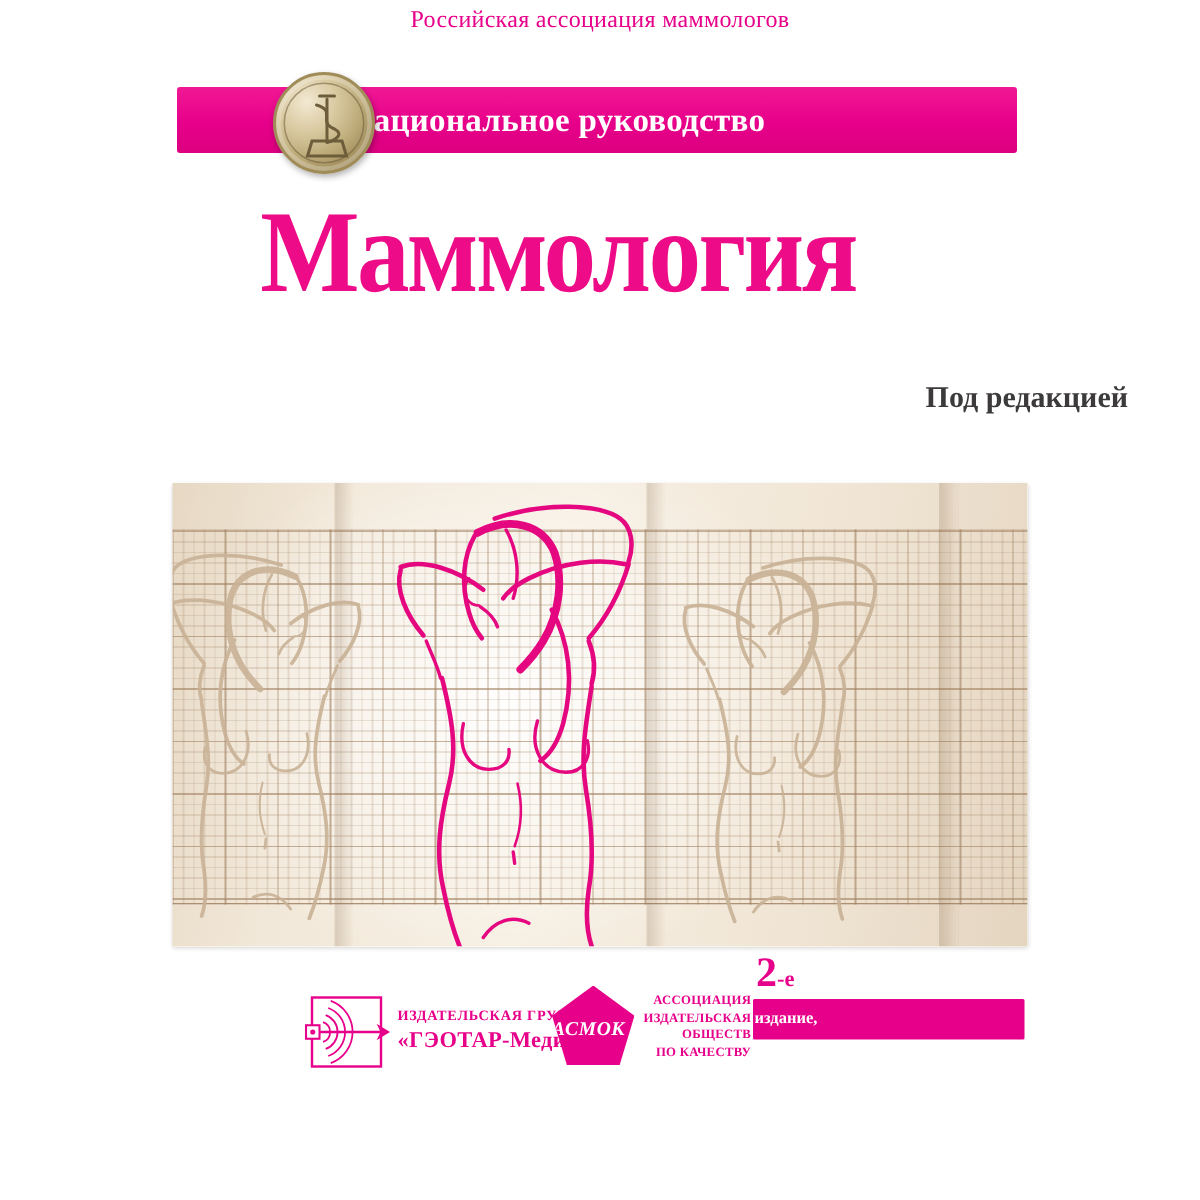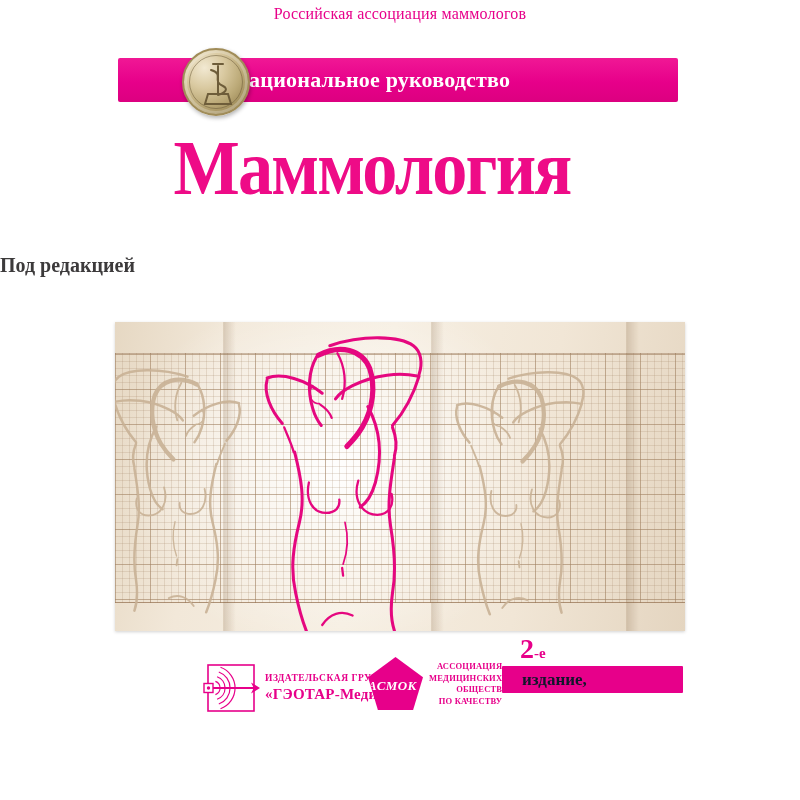--- a/index.html
+++ b/index.html
@@ -21,21 +21,21 @@
         border:2px solid #a08c58;box-sizing:border-box;
         box-shadow:1px 2px 4px rgba(0,0,0,.30), inset 0 0 0 3px rgba(255,255,255,.25);}
   .medallion .inner-ring{position:absolute;inset:5px;border:1px solid rgba(110,93,58,.55);
         border-radius:50%;}
   .medallion svg{position:absolute;left:14px;top:10px;}
 
   
   .title{position:absolute;top:127px;left:0;width:744px;text-align:center;
         font-size:78px;line-height:82px;font-weight:700;letter-spacing:-2px;color:#ee0b87;
         transform:scaleX(.9);transform-origin:50% 50%;}
-  .editors{position:absolute;top:252px;left:0;width:752px;text-align:left;
+  .editors{position:absolute;top:252px;left:0;width:752px;text-align:right;
         font-size:20px;line-height:27px;font-weight:700;color:#3c3a3b;}
 
   
   .panel{position:absolute;left:115px;top:322px;width:570px;height:309px;overflow:hidden;
         background:
           radial-gradient(ellipse 310px 250px at 39% 48%, rgba(255,255,255,.95), rgba(255,255,255,0) 72%),
           linear-gradient(100deg,#e6d8c3 0%,#f2e8d9 18%,#f6eee1 45%,#f1e6d6 72%,#e4d5c0 100%);
         box-shadow:0 1px 3px rgba(0,0,0,.18);}
   .grid{position:absolute;left:0;right:0;top:31px;height:248px;
         border-top:1px solid rgba(150,115,85,.45);border-bottom:1px solid rgba(150,115,85,.45);
@@ -59,25 +59,25 @@
   .geotar-text .l1{font-size:9.5px;font-weight:700;letter-spacing:.5px;}
   .geotar-text .l2{font-size:15px;font-weight:700;margin-top:3px;letter-spacing:.2px;}
 
   .asmok-pentagon{position:absolute;left:368px;top:657px;width:55px;height:53px;background:#e7008a;
         clip-path:polygon(50% 0, 100% 38%, 82% 100%, 18% 100%, 0 38%);}
   .asmok-pentagon span{position:absolute;left:0;right:0;top:21px;text-align:left;color:#fff;
         font-size:13px;font-weight:700;font-style:italic;letter-spacing:.4px;}
   .asmok-text{position:absolute;left:429px;top:661px;font-size:8.5px;font-weight:700;
         line-height:11.5px;color:#e7008a;letter-spacing:.2px;text-align:right;}
 
-  .ed-num{position:absolute;left:504px;top:633px;color:#e7008a;font-weight:700;margin-left:16px;}
+  .ed-num{position:absolute;left:504px;top:633px;color:#e7008a;font-weight:700;}
   .ed-num .num{font-size:28px;}
   .ed-num .suf{font-size:15px;}
   .ed-band{position:absolute;left:502px;top:666px;width:181px;height:27px;background:#e7008a;
-        color:#0f172a;font-size:17px;font-weight:700;line-height:27px;padding-left:20px;
+        color:#ffffff;font-size:11px;font-weight:700;line-height:27px;padding-left:1px;
         box-sizing:border-box;border-radius:1px;}
   .ed-note{position:absolute;left:504px;top:698px;font-size:12.5px;font-weight:700;
         line-height:14.5px;color:#5a4a52;}
 </style>
 </head>
 <body>
 
 <div class="page">
 
   <div class="assoc">Российская ассоциация маммологов</div>
@@ -156,21 +156,21 @@
   <div class="geotar-text">
     <div class="l1">ИЗДАТЕЛЬСКАЯ ГРУППА</div>
     <div class="l2">«ГЭОТАР-Медиа»</div>
   </div>
 
   <div class="asmok-pentagon">
     <span>АСМОК</span>
   </div>
   <div class="asmok-text">
     <div>АССОЦИАЦИЯ</div>
-    <div>МЕДИЦИНСКИХ</div>
+    <div>ИЗДАТЕЛЬСКАЯ</div>
     <div>ОБЩЕСТВ</div>
     <div>ПО КАЧЕСТВУ</div>
   </div>
 
   <div class="ed-num">
     <span class="num">2</span><span class="suf">-е</span>
   </div>
   <div class="ed-band">издание,</div>
 
 </div>

